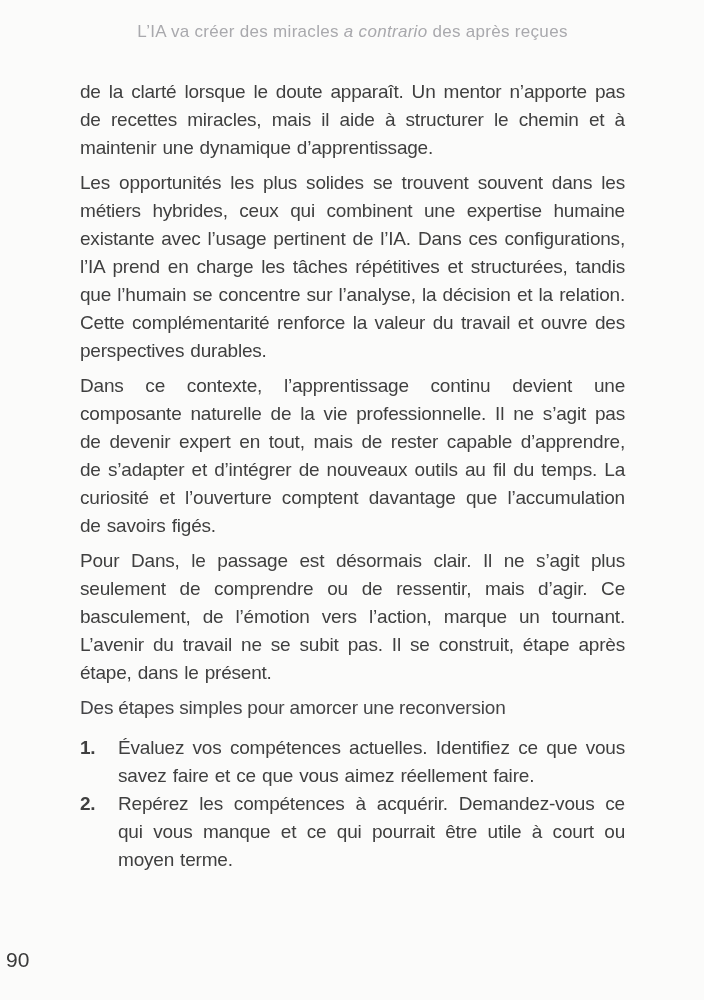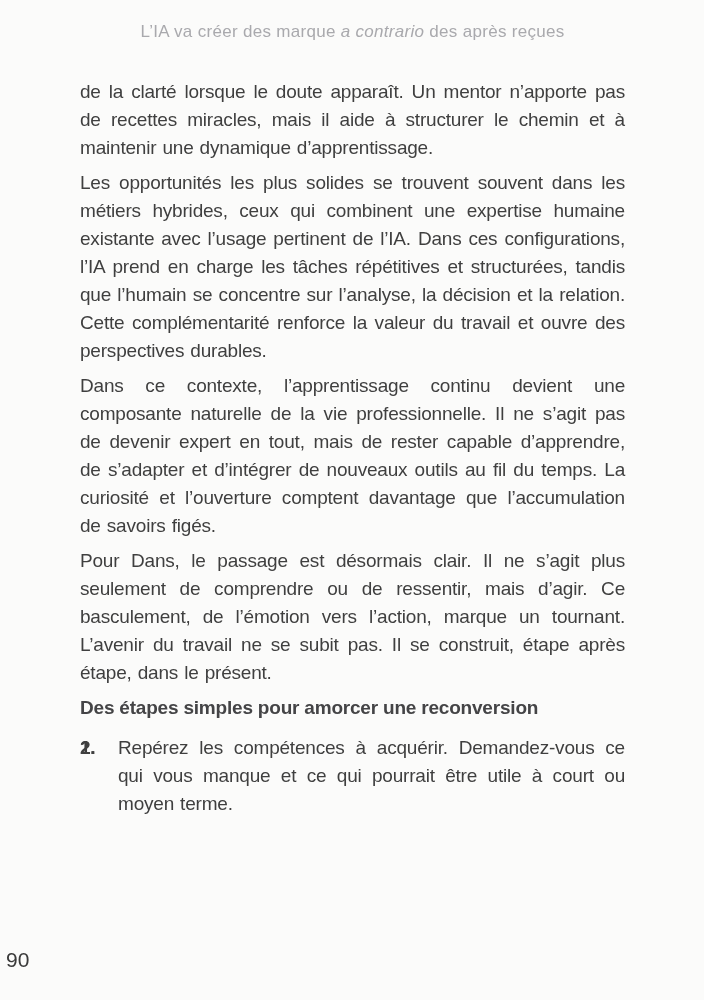--- a/index.html
+++ b/index.html
@@ -42,21 +42,21 @@
     font-size: 19px;
     line-height: 28px;
     text-align: justify;
     letter-spacing: -0.2px;
     margin: 4px 0 7px 0;
     word-spacing: 1px;
   }
   h2.sub-heading {
     font-size: 19px;
     line-height: 28px;
-    font-weight: bold;
+    font-weight: normal;
     letter-spacing: -0.2px;
     margin: 7px 0 7px 0;
     color: #444446;
   }
   ol.steps {
     list-style: none;
     margin: 12px 0 0 0;
     padding: 0;
   }
   ol.steps .list-item {
@@ -84,35 +84,36 @@
     color: #3a3a3a;
     margin-left: 6px;
   }
 </style>
 </head>
 <body>
 
 <div class="page">
 
   <div class="running-header">
-    <span>L’IA va créer des marque </span><em>a contrario</em><span> des après reçues</span>
+    <span>L’IA va créer des miracles </span><em>a contrario</em><span> des après reçues</span>
   </div>
 
   <main>
     <p class="body-para">de la clarté lorsque le doute apparaît. Un mentor n’apporte pas de recettes miracles, mais il aide à structurer le chemin et à maintenir une dynamique d’apprentissage.</p>
     <p class="body-para">Les opportunités les plus solides se trouvent souvent dans les métiers hybrides, ceux qui combinent une expertise humaine existante avec l’usage pertinent de l’IA. Dans ces configurations, l’IA prend en charge les tâches répétitives et structurées, tandis que l’humain se concentre sur l’analyse, la décision et la relation. Cette complémentarité renforce la valeur du travail et ouvre des perspectives durables.</p>
     <p class="body-para">Dans ce contexte, l’apprentissage continu devient une composante naturelle de la vie professionnelle. Il ne s’agit pas de devenir expert en tout, mais de rester capable d’apprendre, de s’adapter et d’intégrer de nouveaux outils au fil du temps. La curiosité et l’ouverture comptent davantage que l’accumulation de savoirs figés.</p>
     <p class="body-para">Pour Dans, le passage est désormais clair. Il ne s’agit plus seulement de comprendre ou de ressentir, mais d’agir. Ce basculement, de l’émotion vers l’action, marque un tournant. L’avenir du travail ne se subit pas. Il se construit, étape après étape, dans le présent.</p>
 
     <h2 class="sub-heading">Des étapes simples pour amorcer une reconversion</h2>
 
 
     <ol class="steps">
       <li class="list-item">
         <span class="list-number">1.</span>
+        <span>Évaluez vos compétences actuelles. Identifiez ce que vous savez faire et ce que vous aimez réellement faire.</span>
       </li>
       <li class="list-item">
         <span class="list-number">2.</span>
         <span>Repérez les compétences à acquérir. Demandez-vous ce qui vous manque et ce qui pourrait être utile à court ou moyen terme.</span>
       </li>
     </ol>
   </main>
 
   <div class="page-number">90</div>
 

